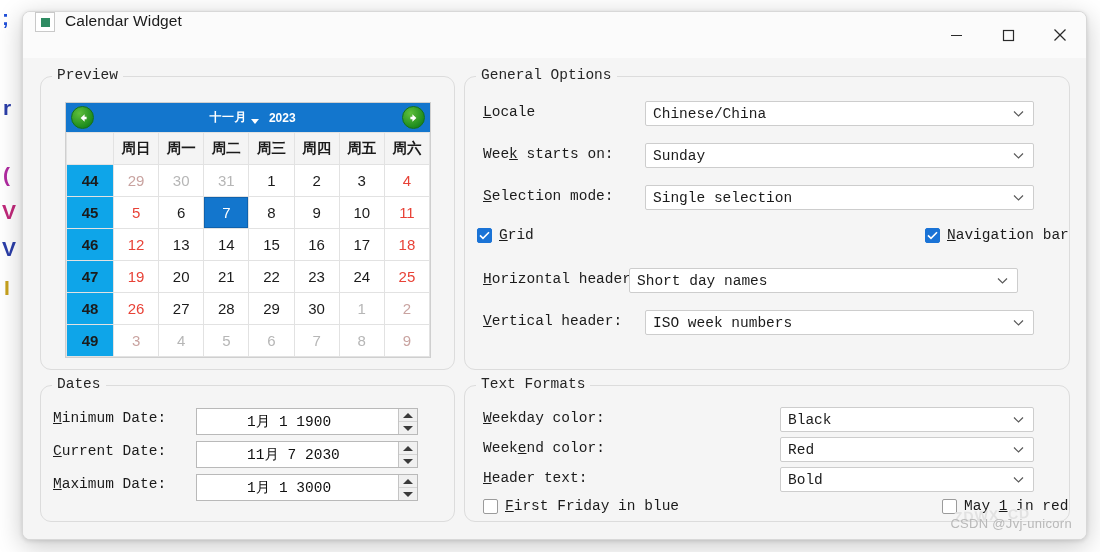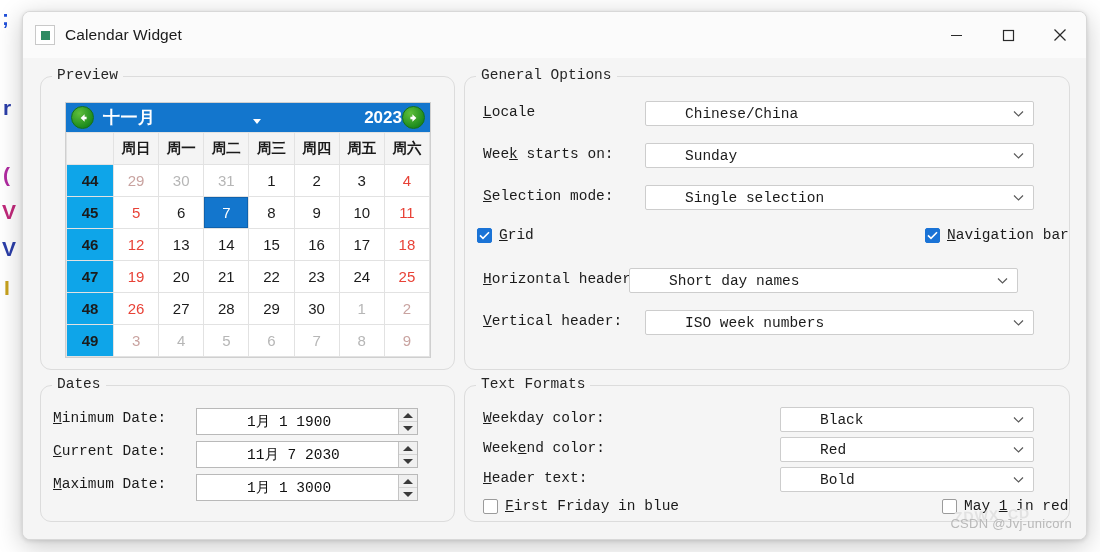--- a/index.html
+++ b/index.html
@@ -45,21 +45,20 @@
     border-radius: 8px;
     box-shadow: 0 6px 26px rgba(0,0,0,0.22), 0 1px 4px rgba(0,0,0,0.12);
     overflow: hidden;
   }
 
   .titlebar {
     position: relative;
     height: 46px;
     background: #fbfbfb;
     display: flex;
-    align-items: center;
   }
   .title-icon {
     margin-left: 12px;
     width: 18px; height: 18px;
     border: 1px solid #c9c9c9;
     background: #ffffff;
     display: flex;
     align-items: center;
     justify-content: center;
   }
@@ -143,24 +142,24 @@
     display: flex;
     align-items: center;
     justify-content: center;
     flex: 0 0 auto;
   }
   .nav-arrow svg { display: block; }
   .cal-title {
     flex: 1;
     text-align: center;
     color: #ffffff;
-    font-size: 17px;
-    display: flex;
-    align-items: center;
-    justify-content: space-between;
+    font-size: 12px;
+    display: flex;
+    align-items: center;
+    justify-content: center;
     gap: 3px;
     margin-left: 9px;
   }
   .cal-month { font-weight: 600; letter-spacing: .5px; }
   .cal-caret {
     width: 0; height: 0;
     border-left: 4px solid transparent;
     border-right: 4px solid transparent;
     border-top: 5px solid #ffffff;
     margin-top: 7px;
@@ -220,21 +219,20 @@
 
   .combo {
     position: relative;
     height: 25px;
     background: #ffffff;
     border: 1px solid #cdcdcd;
     border-radius: 2px;
     display: flex;
     align-items: center;
     box-sizing: border-box;
-    padding-left: 32px;
   }
   .combo .val {
     font-family: "Liberation Mono", monospace;
     font-size: 14.5px;
     color: #1b1b1b;
     padding-left: 7px;
     white-space: nowrap;
     overflow: hidden;
   }
   .combo .chev {

